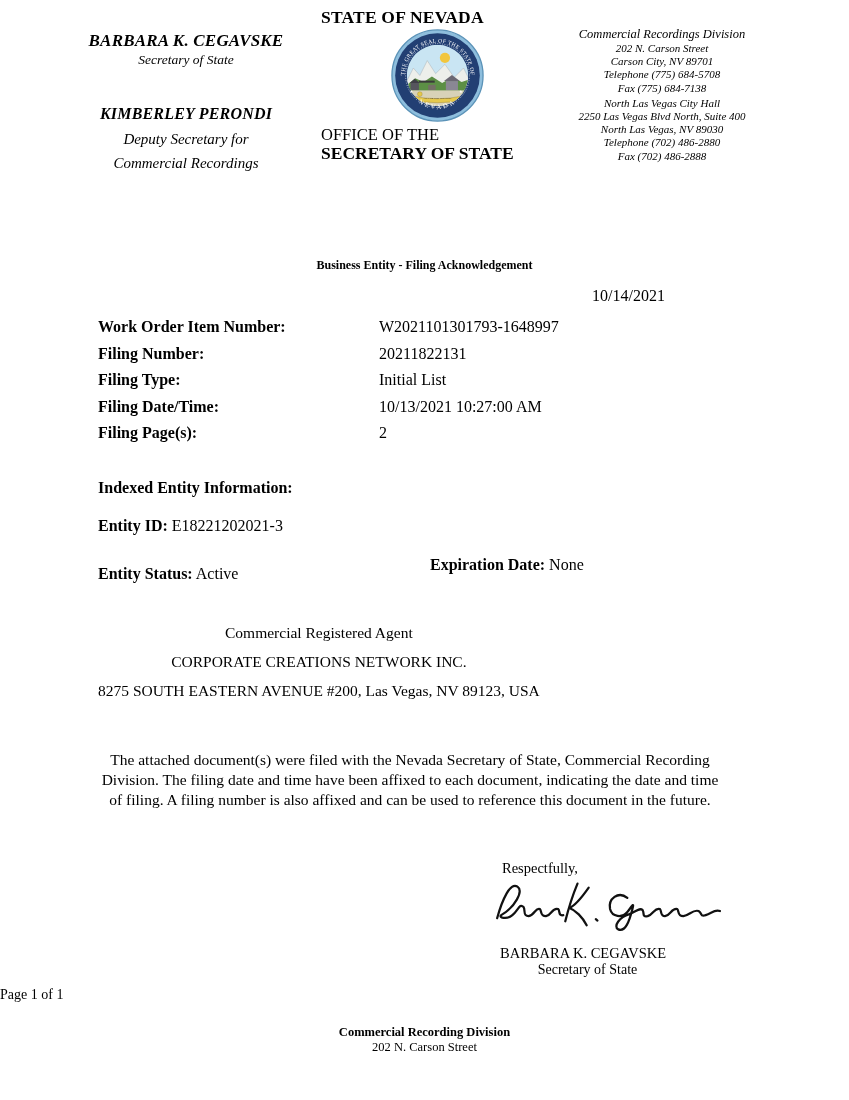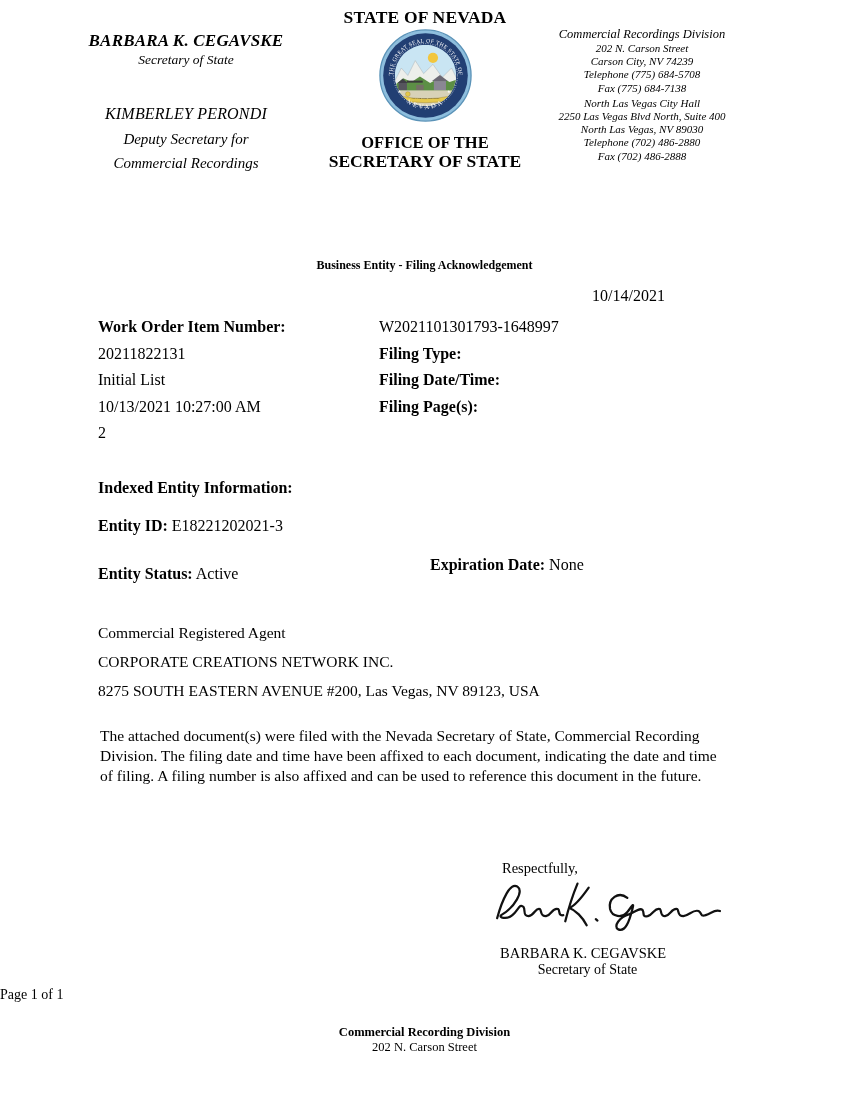--- a/index.html
+++ b/index.html
@@ -10,46 +10,46 @@
     margin:0 auto;
     font-family:"Liberation Serif", serif;
     color:#000;
     overflow:hidden;
   }
   .abs{position:absolute;}
   
   .hdr-left{left:58px;top:30px;width:256px;text-align:center;}
   .sec-name{font-size:17px;font-weight:bold;font-style:italic;line-height:21px;letter-spacing:.2px;}
   .sec-title{font-size:13.5px;font-style:italic;line-height:17px;}
-  .dep-name{font-size:16px;font-weight:normal;font-style:italic;line-height:20px;margin-top:36px;letter-spacing:.2px;}
+  .dep-name{font-size:16px;font-weight:bold;font-style:italic;line-height:20px;margin-top:36px;letter-spacing:.2px;}
   .dep-line{font-size:15px;font-style:italic;line-height:15.5px;margin-top:8px;}
   
-  .hdr-center{left:309px;top:7px;width:232px;text-align:center;}
+  .hdr-center{left:321px;top:7px;width:232px;}
   .state-title{font-size:17.5px;font-weight:bold;line-height:20px;letter-spacing:.2px;}
   .seal{display:block;margin:2px auto 0;}
-  .office-1{font-size:16.5px;font-weight:bold;line-height:17px;margin-top:12px;}
+  .office-1{font-size:16.5px;font-weight:normal;line-height:17px;margin-top:4px;}
   .office-2{font-size:17.5px;font-weight:bold;line-height:20px;}
   
-  .hdr-right{left:530px;top:27px;width:224px;text-align:center;font-style:italic;}
+  .hdr-right{left:550px;top:27px;width:224px;text-align:center;font-style:italic;}
   .div-title{font-size:12.5px;line-height:15px;}
   .addr-line{font-size:11px;line-height:13.2px;}
   .addr-gap{height:2px;}
   
   .doc-title{left:0;right:0;top:258px;text-align:center;font-size:12px;font-weight:bold;}
   .doc-date{left:592px;top:287px;font-size:16px;}
   .fields{left:98px;top:314px;display:grid;grid-template-columns:281px auto;font-size:16px;line-height:26.6px;}
   .flabel{font-weight:bold;}
   .idx-head{left:98px;top:479px;font-size:16px;font-weight:bold;font-family:Liberation Serif, serif;}
   .cellA{left:98px;font-size:16px;margin-top:9px;}
   .cellB{left:430px;width:300px;font-size:16px;line-height:18px;}
   .rowT1{top:508px;}
   .rowT2{top:556px;}
   .blabel{font-weight:bold;}
-  .agent{left:98px;top:618px;font-size:15.5px;line-height:29px;}
-  .notice{left:100px;top:726px;width:620px;font-size:15.5px;line-height:19.8px;}
+  .agent{left:98px;top:618px;font-size:15.5px;line-height:29px;text-align:center;}
+  .notice{left:100px;top:750px;width:620px;font-size:15.5px;line-height:19.8px;text-align:center;}
   .respectfully{left:502px;top:860px;font-size:14.5px;}
   .sig-svg{left:490px;top:874px;}
   .sig-name{left:500px;top:945px;font-size:14.5px;}
   .sig-title{left:500px;top:962px;width:175px;text-align:center;font-size:14px;}
   .page-ind{left:0;right:0;top:987px;text-align:left;font-size:14px;}
   .footer{left:0;right:0;top:1025px;text-align:center;font-size:12.5px;line-height:15px;}
   .footer .f1{font-weight:bold;}
 </style>
 </head>
 <body>
@@ -101,37 +101,38 @@
       <text x="20" y="69" font-size="4.5" fill="#ffffff">★</text>
       <text x="73" y="69" font-size="4.5" fill="#ffffff">★</text>
     </svg>
     <div class="office-1">OFFICE OF THE</div>
     <div class="office-2">SECRETARY OF STATE</div>
   </div>
 
   <div class="abs hdr-right">
     <div class="div-title">Commercial Recordings Division</div>
     <div class="addr-line">202 N. Carson Street</div>
-    <div class="addr-line">Carson City, NV 74239</div>
+    <div class="addr-line">Carson City, NV 89701</div>
     <div class="addr-line">Telephone (775) 684-5708</div>
     <div class="addr-line">Fax (775) 684-7138</div>
     <div class="addr-gap"></div>
     <div class="addr-line">North Las Vegas City Hall</div>
     <div class="addr-line">2250 Las Vegas Blvd North, Suite 400</div>
     <div class="addr-line">North Las Vegas, NV 89030</div>
     <div class="addr-line">Telephone (702) 486-2880</div>
     <div class="addr-line">Fax (702) 486-2888</div>
   </div>
 
   <div class="abs doc-title">Business Entity - Filing Acknowledgement</div>
   <div class="abs doc-date">10/14/2021</div>
 
   <div class="abs fields">
     <div class="flabel">Work Order Item Number:</div>
     <div>W2021101301793-1648997</div>
+    <div class="flabel">Filing Number:</div>
     <div>20211822131</div>
     <div class="flabel">Filing Type:</div>
     <div>Initial List</div>
     <div class="flabel">Filing Date/Time:</div>
     <div>10/13/2021 10:27:00 AM</div>
     <div class="flabel">Filing Page(s):</div>
     <div>2</div>
   </div>
 
   <div class="abs idx-head">Indexed Entity Information:</div>

